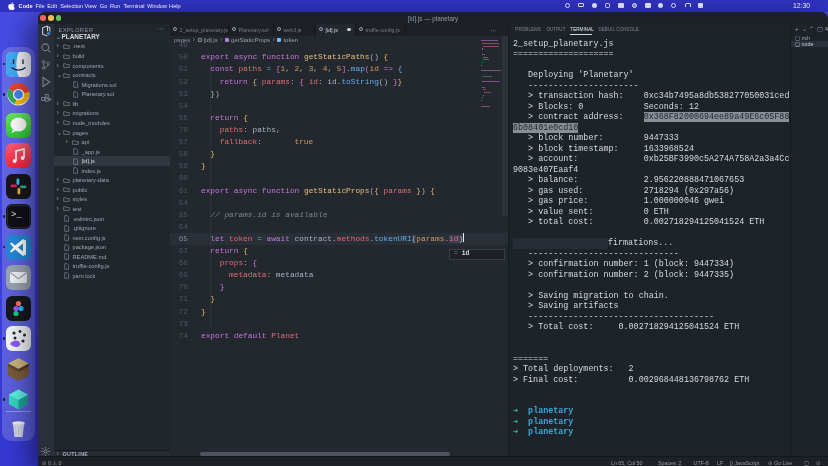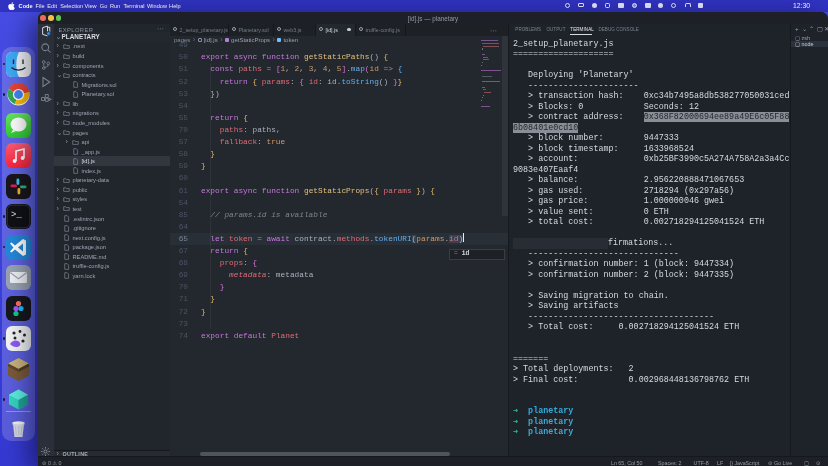--- a/index.html
+++ b/index.html
@@ -457,32 +457,32 @@
     <div class="codewrap">
         <div style="position:absolute;left:40.4px;top:24px;width:1px;height:266px;background:rgba(255,255,255,0.05);"></div>
 <div class="cl"><span class="ln">49</span><span class="ct"></span></div>
 <div class="cl"><span class="ln">50</span><span class="ct"><span style="color:#c678dd;">export&nbsp;</span><span style="color:#c678dd;">async&nbsp;</span><span style="color:#c678dd;">function&nbsp;</span><span style="color:#e5c07b;">getStaticPaths</span><span style="color:#abb2bf;">()&nbsp;</span><span style="color:#deb468;">{</span></span></div>
 <div class="cl"><span class="ln">51</span><span class="ct">&nbsp;&nbsp;<span style="color:#c678dd;">const&nbsp;</span><span style="color:#e06c75;">paths&nbsp;</span><span style="color:#56b6c2;">=&nbsp;</span><span style="color:#d670d6;">[</span><span style="color:#d19a66;">1</span><span style="color:#abb2bf;">,&nbsp;</span><span style="color:#d19a66;">2</span><span style="color:#abb2bf;">,&nbsp;</span><span style="color:#d19a66;">3</span><span style="color:#abb2bf;">,&nbsp;</span><span style="color:#d19a66;">4</span><span style="color:#abb2bf;">,&nbsp;</span><span style="color:#d19a66;">5</span><span style="color:#d670d6;">]</span><span style="color:#abb2bf;">.</span><span style="color:#61afef;">map</span><span style="color:#d670d6;">(</span><span style="color:#d19a66;">id&nbsp;</span><span style="color:#c678dd;">=&gt;&nbsp;</span><span style="color:#61afef;">{</span></span></div>
 <div class="cl"><span class="ln">52</span><span class="ct">&nbsp;&nbsp;&nbsp;&nbsp;<span style="color:#c678dd;">return&nbsp;</span><span style="color:#deb468;">{&nbsp;</span><span style="color:#e06c75;">params</span><span style="color:#abb2bf;">:&nbsp;</span><span style="color:#d670d6;">{&nbsp;</span><span style="color:#e06c75;">id</span><span style="color:#abb2bf;">:&nbsp;</span><span style="color:#abb2bf;">id</span><span style="color:#abb2bf;">.</span><span style="color:#61afef;">toString</span><span style="color:#abb2bf;">()&nbsp;</span><span style="color:#d670d6;">}</span><span style="color:#deb468;">}</span></span></div>
 <div class="cl"><span class="ln">53</span><span class="ct"><span style="color:#abb2bf;">&nbsp;&nbsp;})</span></span></div>
 <div class="cl"><span class="ln">54</span><span class="ct"></span></div>
 <div class="cl"><span class="ln">55</span><span class="ct">&nbsp;&nbsp;<span style="color:#c678dd;">return&nbsp;</span><span style="color:#deb468;">{</span></span></div>
 <div class="cl"><span class="ln">70</span><span class="ct">&nbsp;&nbsp;&nbsp;&nbsp;<span style="color:#e06c75;">paths</span><span style="color:#abb2bf;">:&nbsp;paths,</span></span></div>
-<div class="cl"><span class="ln">57</span><span class="ct">&nbsp;&nbsp;&nbsp;&nbsp;<span style="color:#e06c75;">fallback</span><span style="color:#abb2bf;">:&nbsp;</span><span style="color:#d19a66;">true</span></span></div>
+<div class="cl"><span class="ln">57</span><span class="ct">&nbsp;&nbsp;&nbsp;&nbsp;<span style="color:#e06c75;">fallback</span><span style="color:#abb2bf;">:&nbsp;</span><span style="color:#d19a66;margin-left:28px;">true</span></span></div>
 <div class="cl"><span class="ln">58</span><span class="ct"><span style="color:#deb468;">&nbsp;&nbsp;}</span></span></div>
 <div class="cl"><span class="ln">59</span><span class="ct"><span style="color:#deb468;">}</span></span></div>
 <div class="cl"><span class="ln">60</span><span class="ct"></span></div>
 <div class="cl"><span class="ln">61</span><span class="ct"><span style="color:#c678dd;">export&nbsp;</span><span style="color:#c678dd;">async&nbsp;</span><span style="color:#c678dd;">function&nbsp;</span><span style="color:#e5c07b;">getStaticProps</span><span style="color:#abb2bf;">(</span><span style="color:#deb468;">{&nbsp;</span><span style="color:#e06c75;">params&nbsp;</span><span style="color:#deb468;">}</span><span style="color:#abb2bf;">)&nbsp;</span><span style="color:#deb468;">{</span></span></div>
 <div class="cl"><span class="ln">54</span><span class="ct"></span></div>
 <div class="cl"><span class="ln">85</span><span class="ct"><span style="color:#7f848e;font-style:italic;">&nbsp;&nbsp;//&nbsp;params.id&nbsp;is&nbsp;available</span></span></div>
 <div class="cl"><span class="ln">64</span><span class="ct"></span></div>
 <div class="cl cur"><span class="ln">65</span><span class="ct">&nbsp;&nbsp;<span style="color:#c678dd;">let&nbsp;</span><span style="color:#e06c75;">token&nbsp;</span><span style="color:#56b6c2;">=&nbsp;</span><span style="color:#c678dd;">await&nbsp;</span><span style="color:#abb2bf;">contract</span><span style="color:#abb2bf;">.</span><span style="color:#e06c75;">methods</span><span style="color:#abb2bf;">.</span><span style="color:#61afef;">tokenURI</span><span style="color:#abb2bf;background:#3a4150;">(</span><span style="color:#d19a66;">params</span><span style="color:#abb2bf;">.</span><span style="color:#e06c75;background:#3a4150;">id</span><span style="color:#abb2bf;background:#3a4150;">)</span><span class="cursor"></span></span></div>
 <div class="cl"><span class="ln">67</span><span class="ct">&nbsp;&nbsp;<span style="color:#c678dd;">return&nbsp;</span><span style="color:#deb468;">{</span></span></div>
 <div class="cl"><span class="ln">68</span><span class="ct">&nbsp;&nbsp;&nbsp;&nbsp;<span style="color:#e06c75;">props</span><span style="color:#abb2bf;">:&nbsp;</span><span style="color:#d670d6;">{</span></span></div>
-<div class="cl"><span class="ln">69</span><span class="ct">&nbsp;&nbsp;&nbsp;&nbsp;&nbsp;&nbsp;<span style="color:#e06c75;font-style:italic;">metadata</span><span style="color:#abb2bf;">:&nbsp;metadata</span></span></div>
+<div class="cl"><span class="ln">69</span><span class="ct">&nbsp;&nbsp;&nbsp;&nbsp;&nbsp;&nbsp;<span style="color:#e06c75;">metadata</span><span style="color:#abb2bf;">:&nbsp;metadata</span></span></div>
 <div class="cl"><span class="ln">70</span><span class="ct"><span style="color:#d670d6;">&nbsp;&nbsp;&nbsp;&nbsp;}</span></span></div>
 <div class="cl"><span class="ln">71</span><span class="ct"><span style="color:#deb468;">&nbsp;&nbsp;}</span></span></div>
 <div class="cl"><span class="ln">72</span><span class="ct"><span style="color:#deb468;">}</span></span></div>
 <div class="cl"><span class="ln">73</span><span class="ct"></span></div>
 <div class="cl"><span class="ln">74</span><span class="ct"><span style="color:#c678dd;">export&nbsp;</span><span style="color:#c678dd;">default&nbsp;</span><span style="color:#e06c75;">Planet</span></span></div>
     </div>
     <div style="position:absolute;left:411px;top:236.5px;width:56px;height:11px;background:#1d2025;border:1px solid #383e46;font-family:'Liberation Mono',monospace;font-size:6.4px;color:#aab1bb;line-height:8.6px;padding-left:4px;"><span style="color:#7d848e;">= </span><span style="color:#d5d9df;font-weight:bold;">id</span></div>
     <div style="position:absolute;left:443.0px;top:28.2px;width:16.8px;height:1.2px;background:#c678dd;opacity:.55"></div>
 <div style="position:absolute;left:443.8px;top:30.9px;width:17.2px;height:1.2px;background:#e06c75;opacity:.55"></div>
 <div style="position:absolute;left:444.7px;top:33.7px;width:16.4px;height:1.2px;background:#e06c75;opacity:.55"></div>

